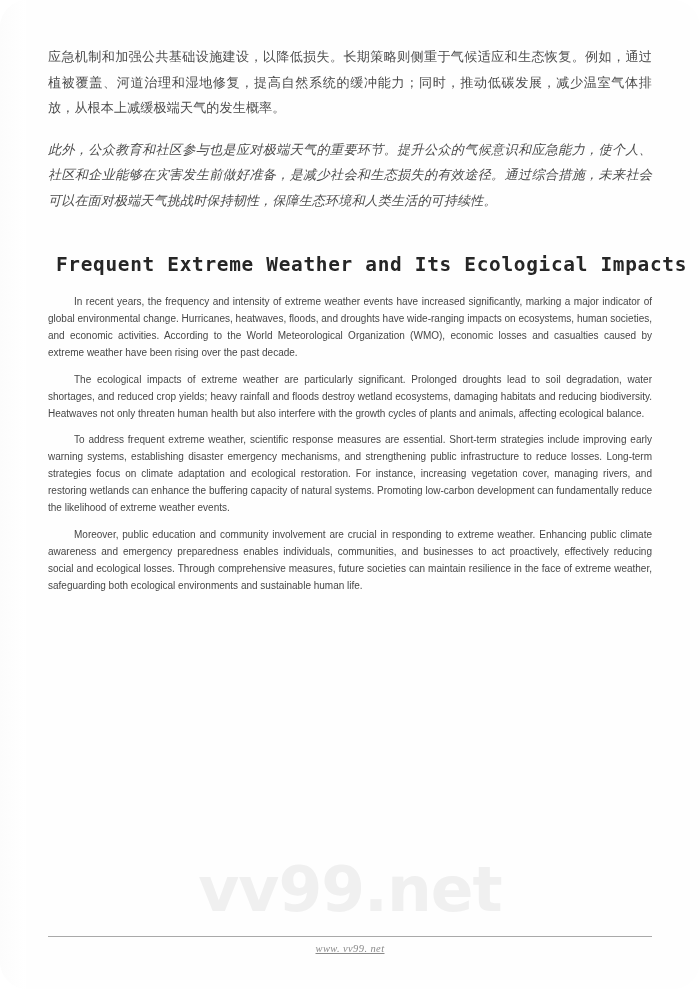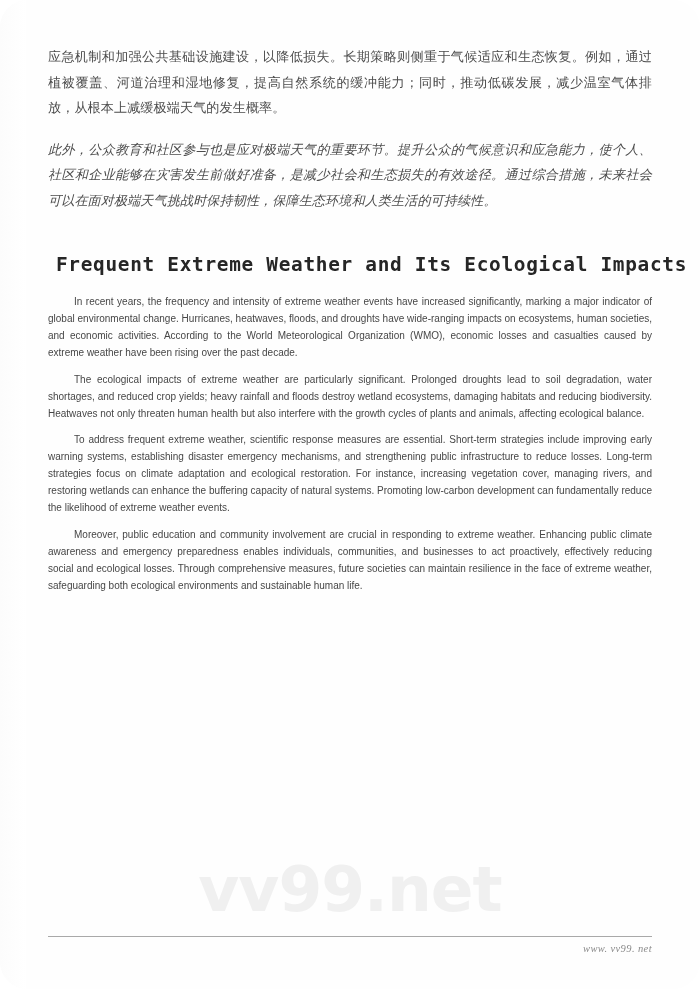--- a/index.html
+++ b/index.html
@@ -113,26 +113,27 @@
   }
   .footer-rule {
     width: 100%;
     height: 1px;
     background: #a9a9a9;
     border: 0;
     margin: 0;
   }
   .footer-text {
     margin: 6px 0 0 0;
-    text-align: right;
+    text-align: center;
     font-family: "Liberation Serif", "DejaVu Serif", serif;
     font-style: italic;
     font-size: 10.5px;
     color: #8a8a8a;
     letter-spacing: 0.4px;
+    text-decoration: underline;
   }
 </style>
 </head>
 <body>
 
 <div class="page">
 
   <div class="content">
     <p class="cn-para">应急机制和加强公共基础设施建设，以降低损失。长期策略则侧重于气候适应和生态恢复。例如，通过植被覆盖、河道治理和湿地修复，提高自然系统的缓冲能力；同时，推动低碳发展，减少温室气体排放，从根本上减缓极端天气的发生概率。</p>
     <p class="cn-para">此外，公众教育和社区参与也是应对极端天气的重要环节。提升公众的气候意识和应急能力，使个人、社区和企业能够在灾害发生前做好准备，是减少社会和生态损失的有效途径。通过综合措施，未来社会可以在面对极端天气挑战时保持韧性，保障生态环境和人类生活的可持续性。</p>

